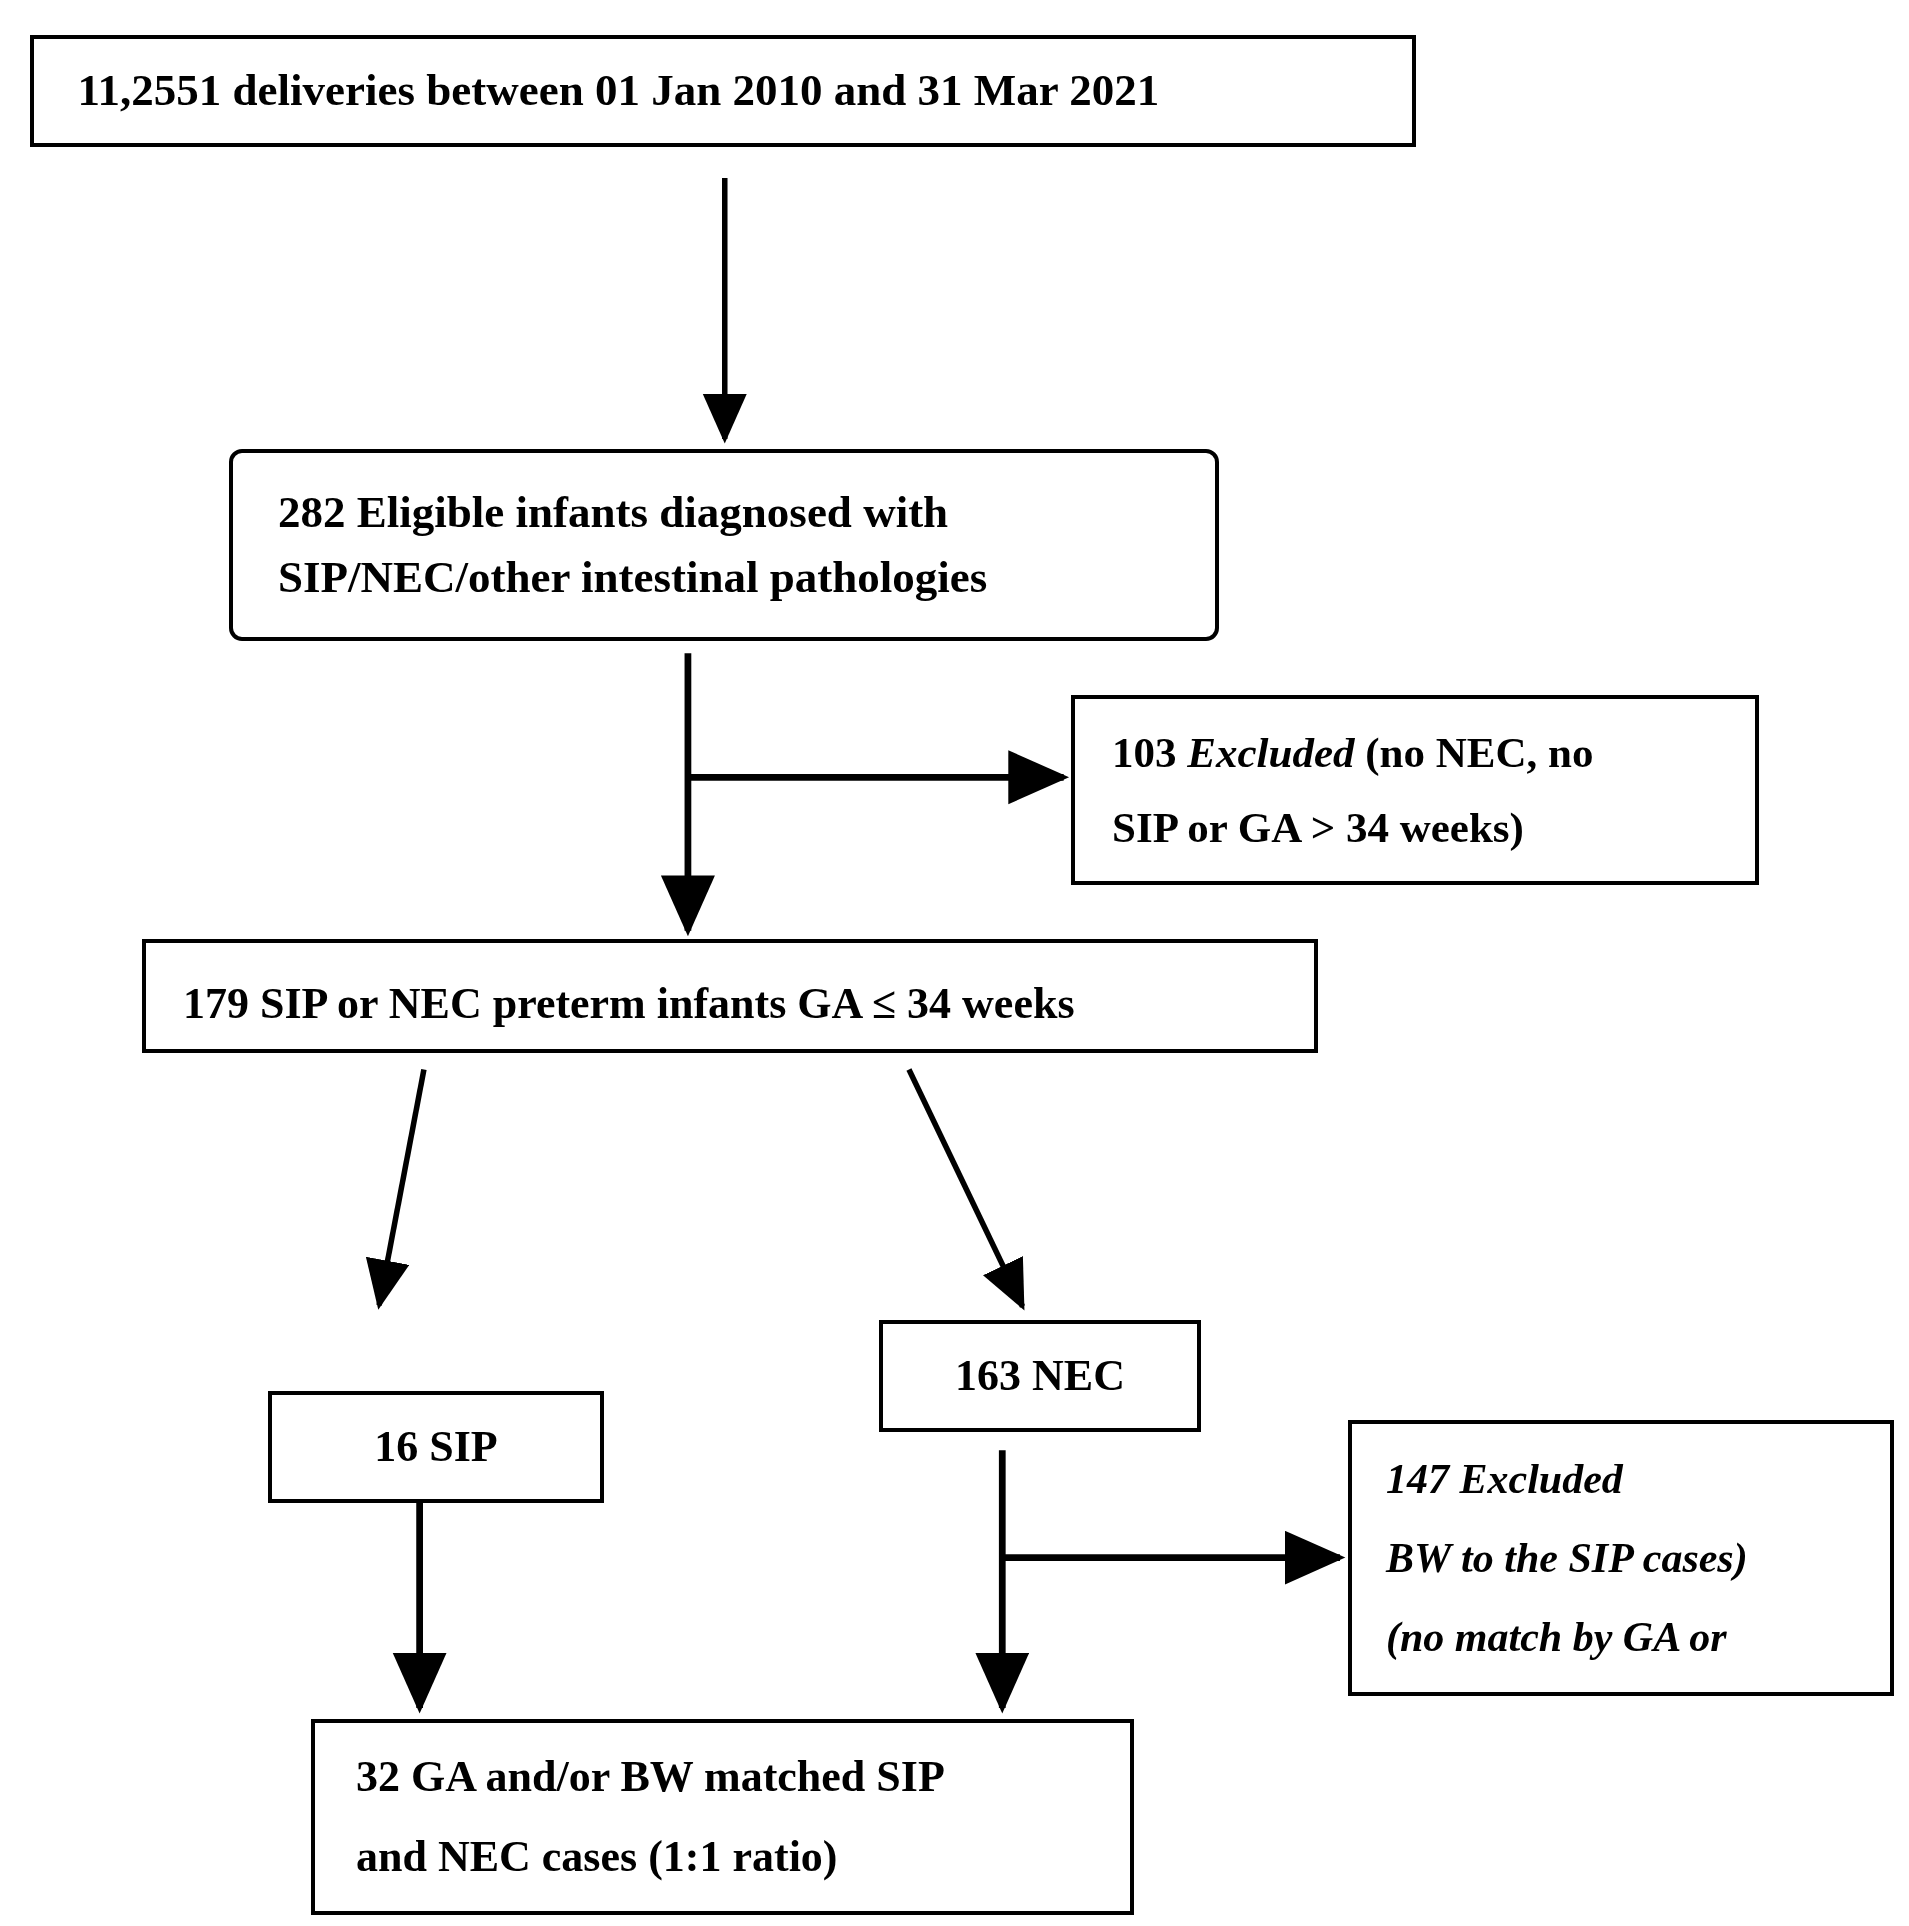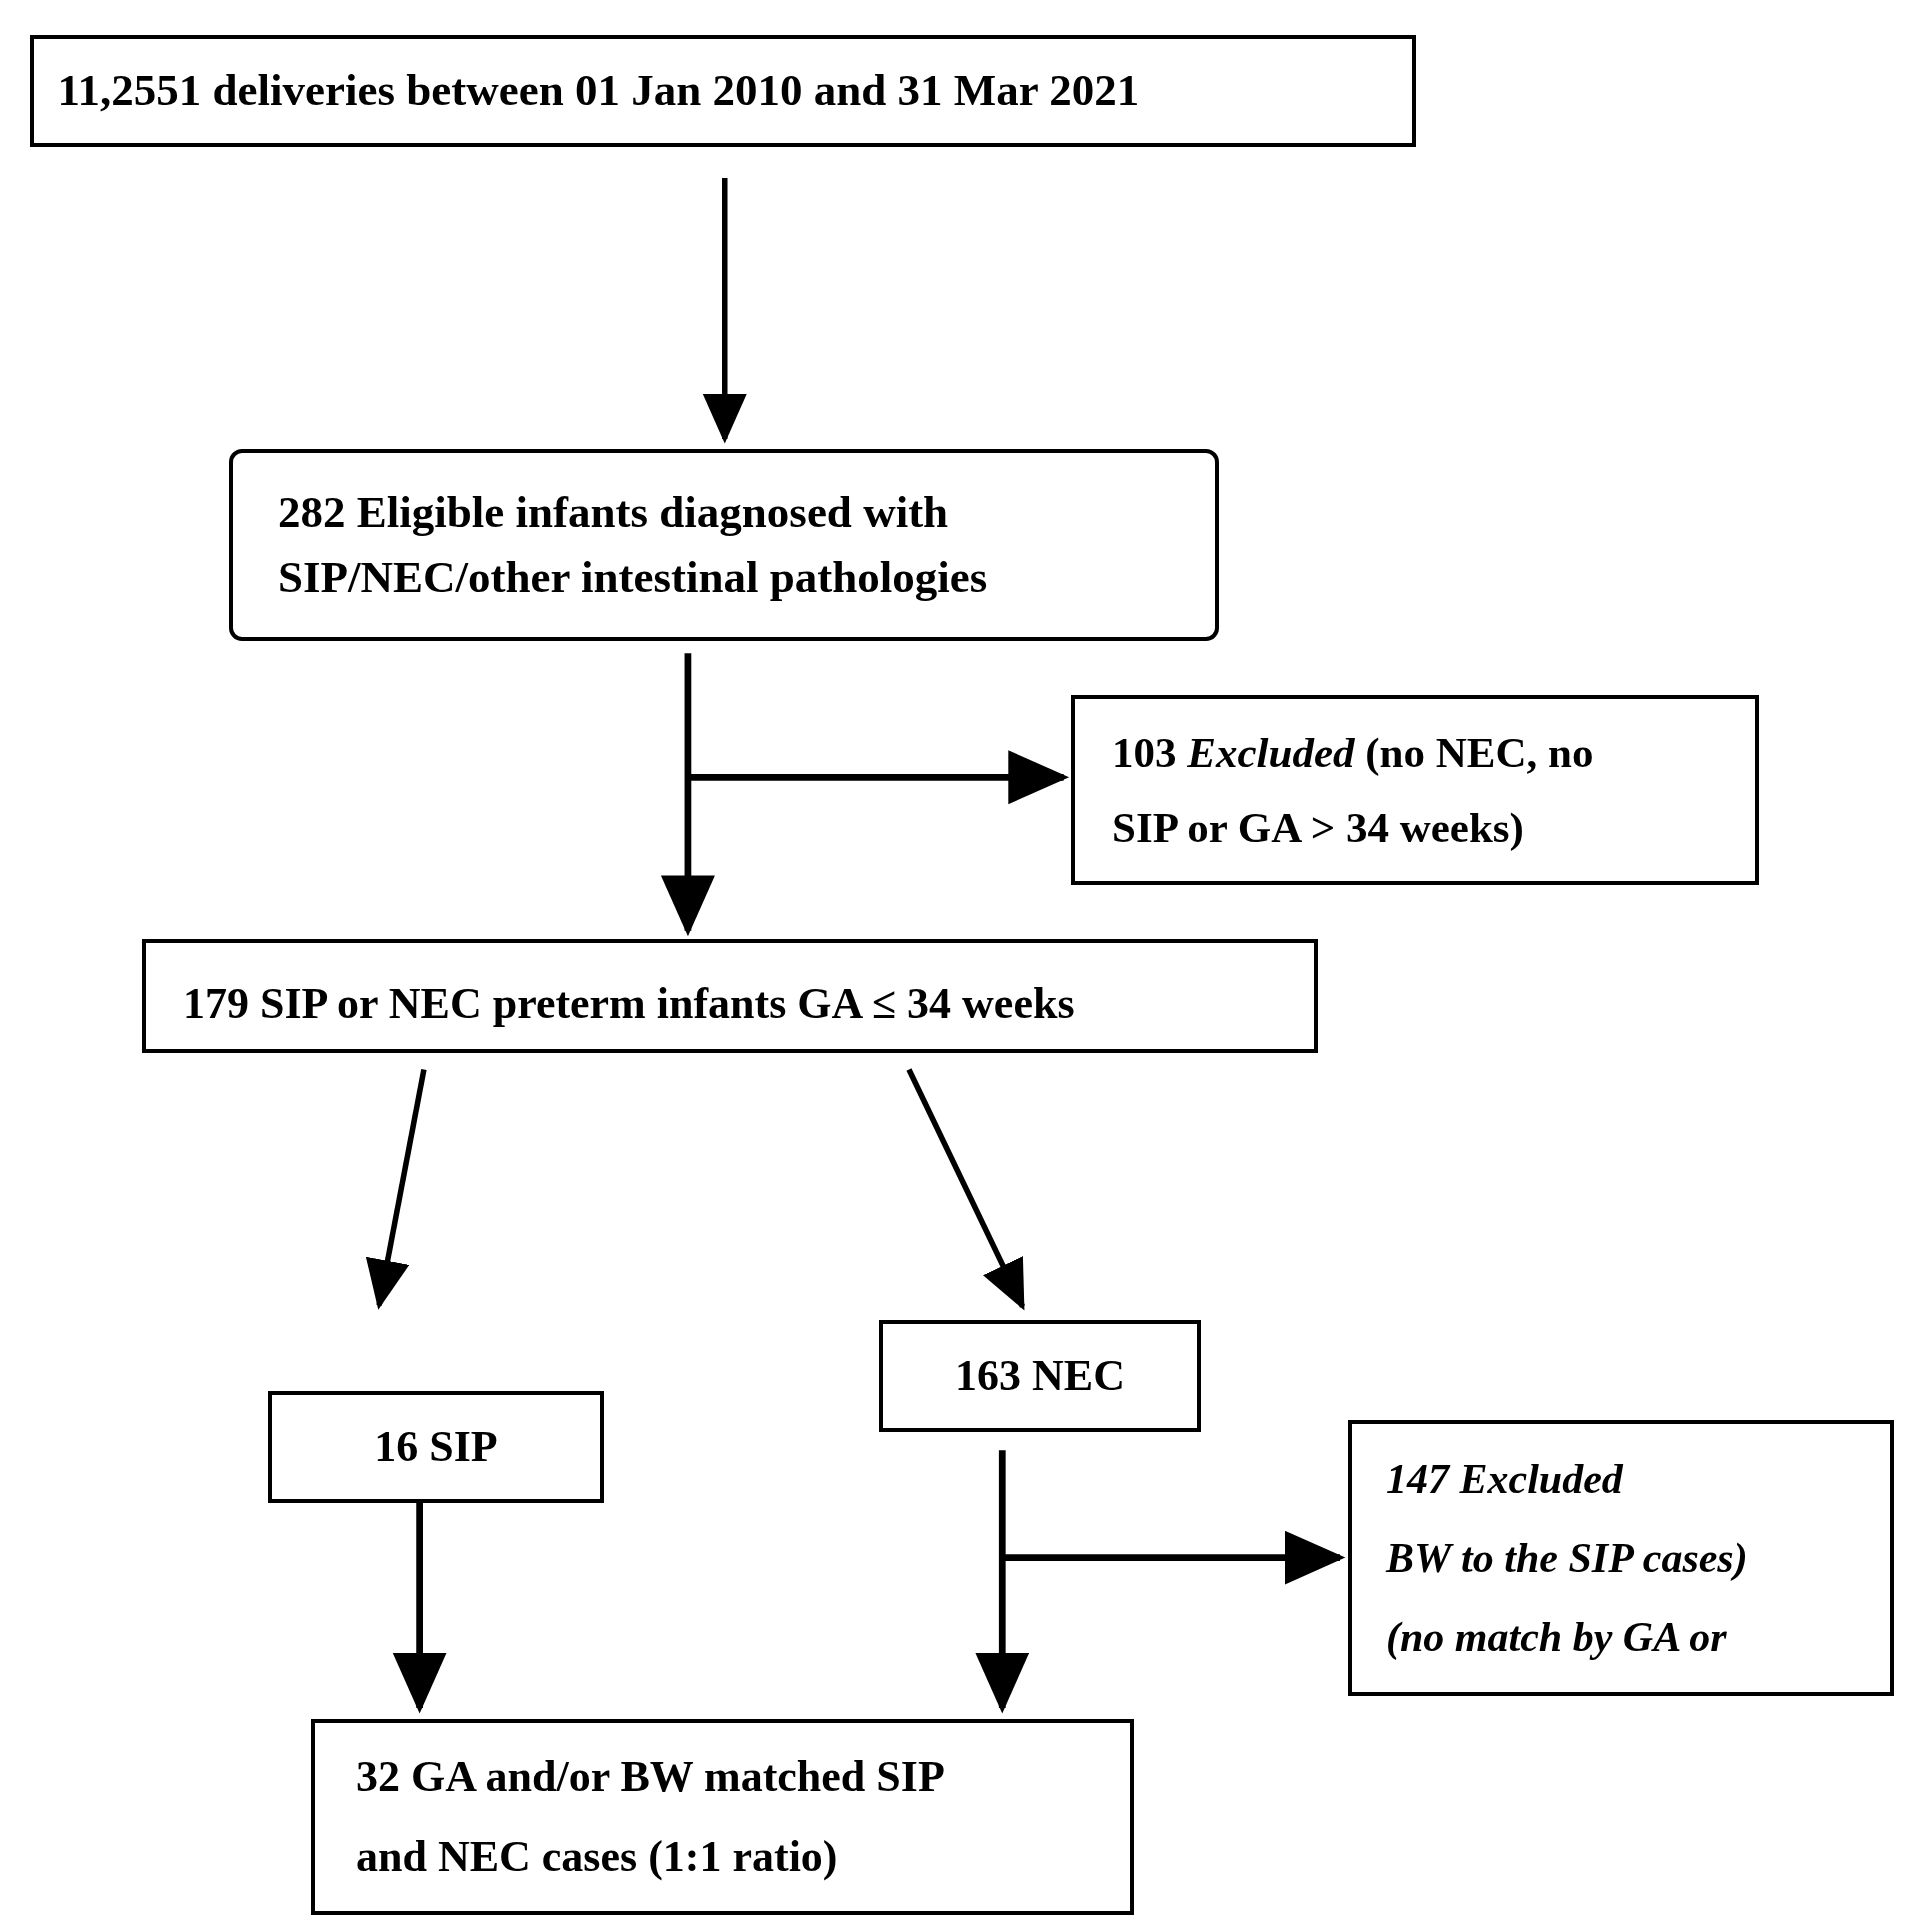--- a/index.html
+++ b/index.html
@@ -39,21 +39,21 @@
     color: #000000;
     white-space: nowrap;
     line-height: 1.05;
   }
   .node.center .line { text-align: center; }
   .node.left .line  { text-align: left; }
 
   
   #node-deliveries {
     left: 29.5px;  top: 35px;  width: 1386px;  height: 112px;
-    padding: 0 0 0 24px;
+    padding: 0 0 0 44px;
   }
   #node-deliveries .line { font-size: 45px; }
 
   #node-eligible {
     left: 229px; top: 449px; width: 990px; height: 192px;
     padding: 0 0 0 45px;
     border-radius: 13px;
   }
   #node-eligible .line { font-size: 45px; }
   #node-eligible .line + .line { margin-top: 18px; }

